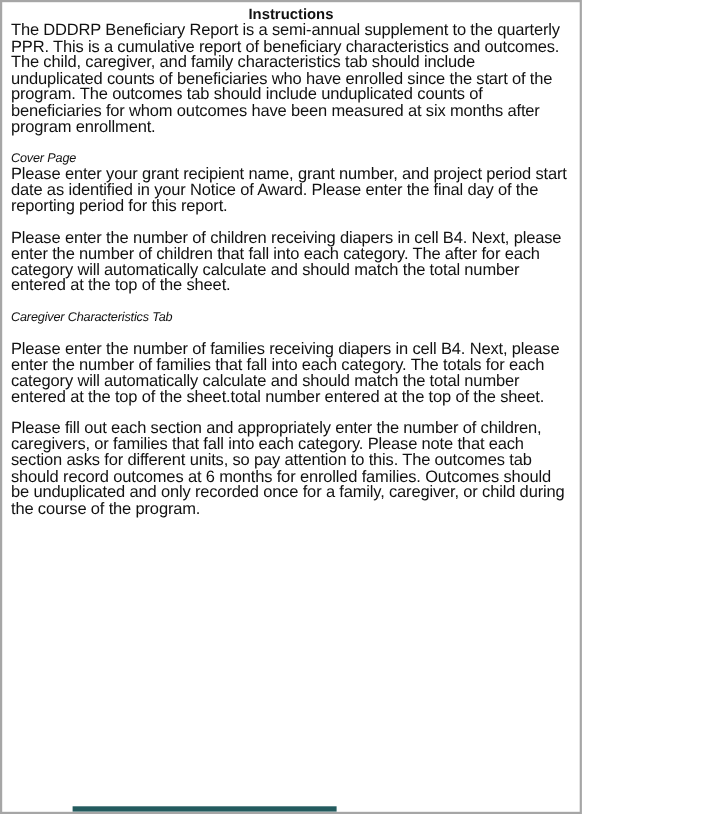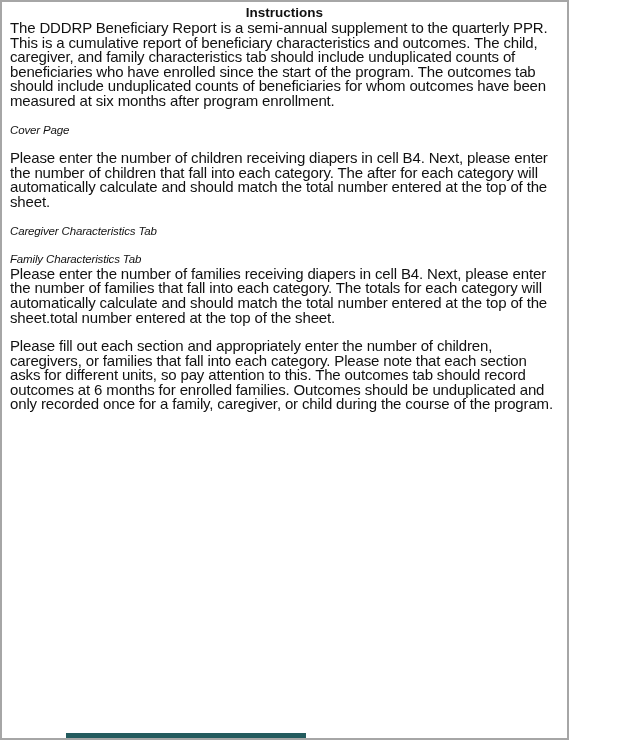--- a/index.html
+++ b/index.html
@@ -2,21 +2,21 @@
 <html><head>
 <meta charset="utf-8">
 <style>
   html, body {
     margin: 0;
     padding: 0;
     background: #ffffff;
   }
   .sheet {
     position: relative;
-    width: 569px;
+    width: 529px;
     height: 740px;
     box-sizing: border-box;
     border: 2px solid #a6a6a6;
     background: #ffffff;
     font-family: "Liberation Sans", "DejaVu Sans", sans-serif;
     color: #111111;
     overflow: hidden;
   }
   .content {
     padding: 2px 8px 0 8px;
@@ -57,32 +57,32 @@
 
 <div class="sheet" style="border-color: rgb(166, 166, 166); color: rgb(17, 17, 17);">
   <div class="content">
 
     <div class="title">Instructions</div>
 
     <p class="para">The DDDRP Beneficiary Report is a semi-annual supplement to the quarterly PPR. This is a cumulative report of beneficiary characteristics and outcomes. The child, caregiver, and family characteristics tab should include unduplicated counts of beneficiaries who have enrolled since the start of the program. The outcomes tab should include unduplicated counts of beneficiaries for whom outcomes have been measured at six months after program enrollment.</p>
 
     <div class="section">
       <div class="section-heading">Cover Page</div>
+      <p class="para">Please enter your grant recipient name, grant number, and project period start date as identified in your Notice of Award. Please enter the final day of the reporting period for this report.</p>
     </div>
 
     <div class="section">
       <p class="para">Please enter the number of children receiving diapers in cell B4. Next, please enter the number of children that fall into each category. The after for each category will automatically calculate and should match the total number entered at the top of the sheet.</p>
     </div>
 
     <div class="section">
       <div class="section-heading">Caregiver Characteristics Tab</div>
     </div>
 
     <div class="section">
-      <div class="section-heading">Family Characteristics Tab</div>
       <p class="para">Please enter the number of families receiving diapers in cell B4. Next, please enter the number of families that fall into each category. The totals for each category will automatically calculate and should match the total number entered at the top of the sheet.total number entered at the top of the sheet.</p>
     </div>
 
     <div class="section">
       <p class="para">Please fill out each section and appropriately enter the number of children, caregivers, or families that fall into each category. Please note that each section asks for different units, so pay attention to this. The outcomes tab should record outcomes at 6 months for enrolled families. Outcomes should be unduplicated and only recorded once for a family, caregiver, or child during the course of the program.</p>
     </div>
 
   </div>
 
   <div class="accent-bar" style="background: rgb(35, 91, 94);"></div>

